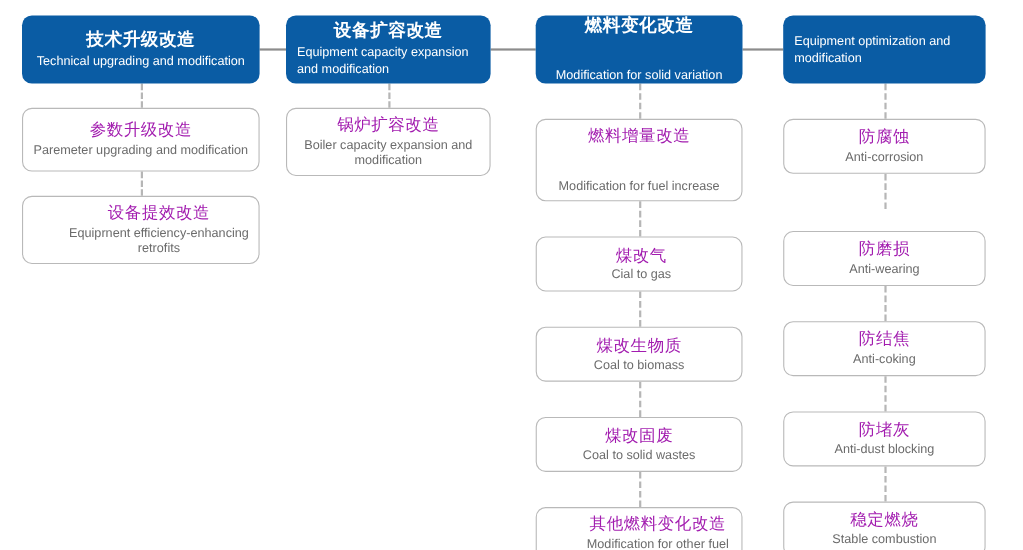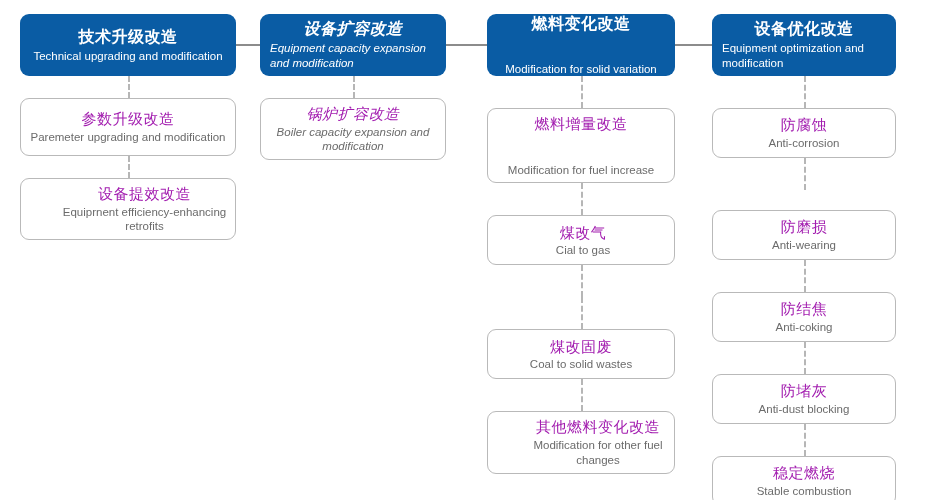--- a/index.html
+++ b/index.html
@@ -125,21 +125,21 @@
         <div class="en">Paremeter upgrading and modification</div>
       </div>
       <div style="height: 22px; position: relative;">
         <div class="v-connector" style="left: 50%; top: 0px; height: 22px;"></div>
       </div>
       <div class="node-child" style="min-height: 58px; padding-left: 41px;">
         <div class="cn">设备提效改造</div>
         <div class="en">Equiprnent efficiency-enhancing retrofits</div>
       </div>
     </div>
-    <div class="column" style="left: 260px; width: 186px; font-style: italic;">
+    <div class="column" style="left: 260px; width: 186px;">
       <div class="node-header" style="height: 62px;">
         <div class="cn">设备扩容改造</div>
         <div class="en">Equipment capacity expansion and modification</div>
       </div>
       <div style="height: 22px; position: relative;">
         <div class="v-connector" style="left: 50%; top: 0px; height: 22px;"></div>
       </div>
       <div class="node-child" style="min-height: 58px;">
         <div class="cn">锅炉扩容改造</div>
         <div class="en">Boiler capacity expansion and modification</div>
@@ -160,38 +160,41 @@
       <div style="height: 32px; position: relative;">
         <div class="v-connector" style="left: 50%; top: 0px; height: 32px;"></div>
       </div>
       <div class="node-child" style="min-height: 50px; padding-left: 12px;">
         <div class="cn">煤改气</div>
         <div class="en">Cial to gas</div>
       </div>
       <div style="height: 32px; position: relative;">
         <div class="v-connector" style="left: 50%; top: 0px; height: 32px;"></div>
       </div>
+      <div class="node-child" style="min-height: 50px;">
+        <div class="cn">煤改生物质</div>
+        <div class="en">Coal to biomass</div>
+      </div>
       <div style="height: 32px; position: relative;">
         <div class="v-connector" style="left: 50%; top: 0px; height: 32px;"></div>
       </div>
       <div class="node-child" style="min-height: 50px;">
         <div class="cn">煤改固废</div>
         <div class="en">Coal to solid wastes</div>
       </div>
       <div style="height: 32px; position: relative;">
         <div class="v-connector" style="left: 50%; top: 0px; height: 32px;"></div>
       </div>
       <div class="node-child" style="min-height: 50px; padding-left: 42px;">
         <div class="cn">其他燃料变化改造</div>
         <div class="en">Modification for other fuel changes</div>
       </div>
     </div>
     <div class="column" style="left: 712px; width: 184px;">
       <div class="node-header" style="height: 62px;">
-        <div class="cn">设备优化改造</div>
         <div class="en">Equipment optimization and modification</div>
       </div>
       <div style="height: 32px; position: relative;">
         <div class="v-connector" style="left: 50%; top: 0px; height: 32px;"></div>
       </div>
       <div class="node-child" style="min-height: 50px;">
         <div class="cn">防腐蚀</div>
         <div class="en">Anti-corrosion</div>
       </div>
       <div style="height: 32px; position: relative;">

